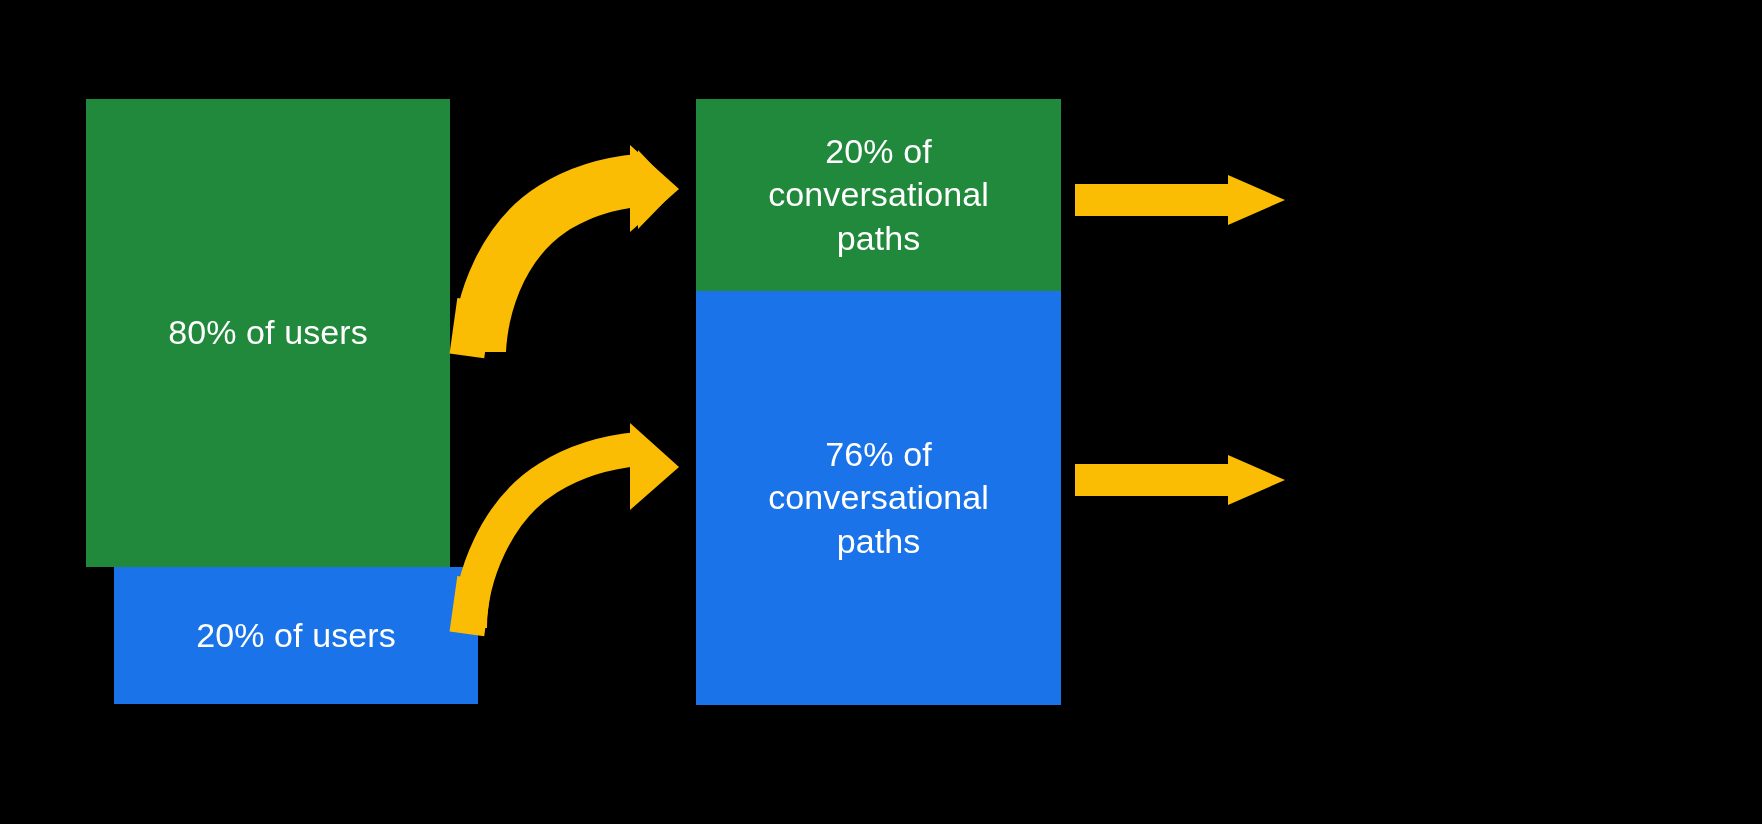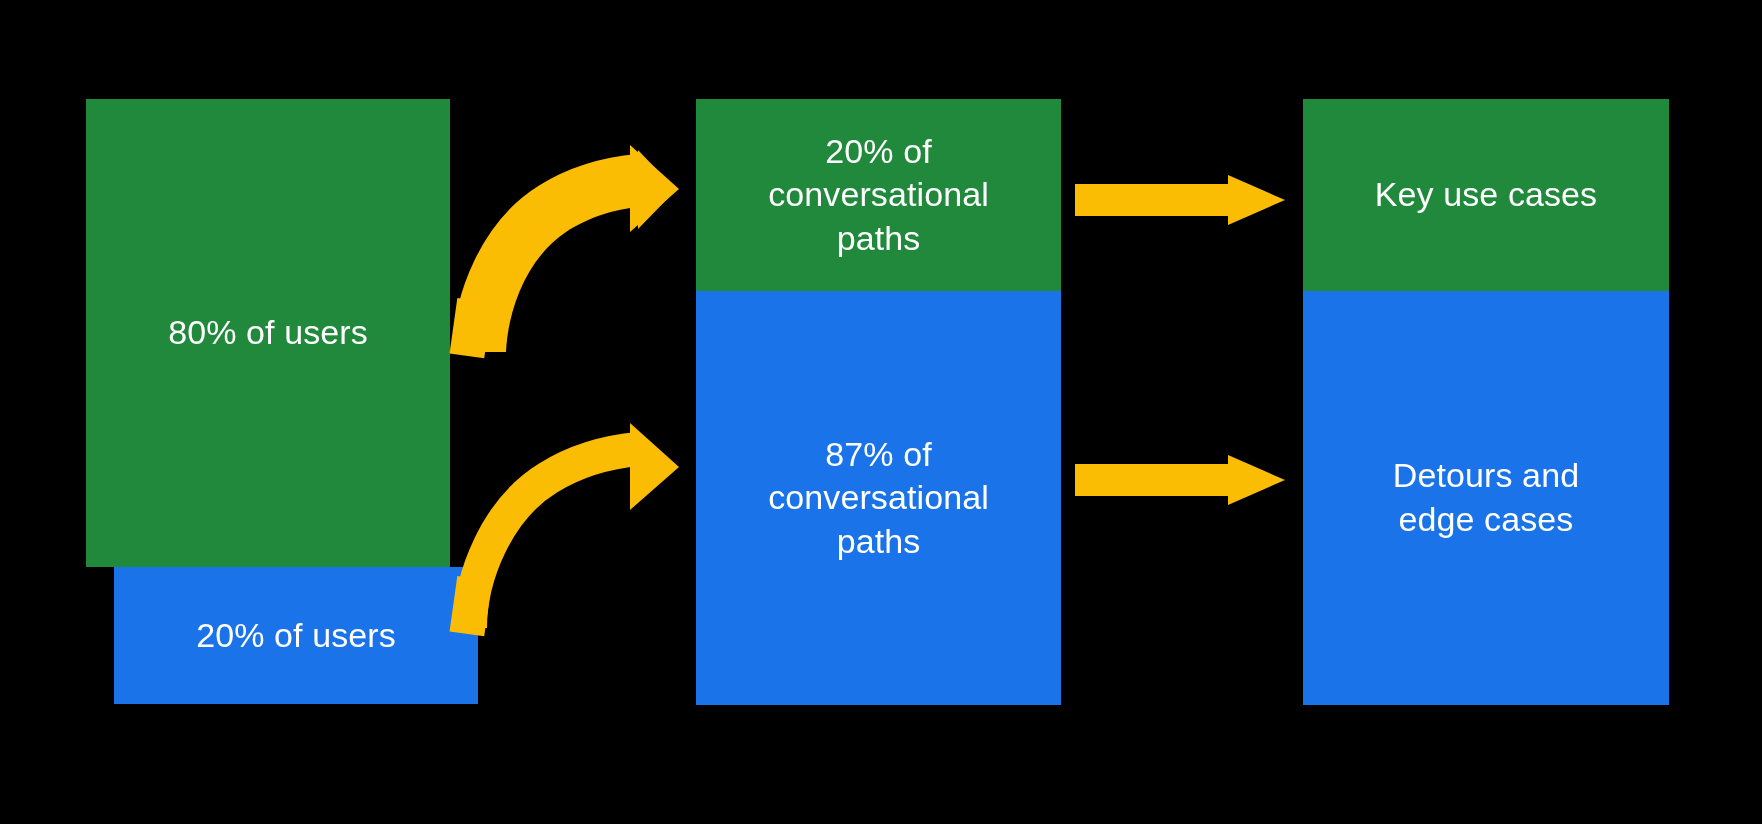--- a/index.html
+++ b/index.html
@@ -84,35 +84,26 @@
     </div>
   </div>
 
   <div class="col" id="col2">
     <div class="band band-green" id="col2-green">
       <span class="band-label">20% of
 conversational
 paths</span>
     </div>
     <div class="band band-blue" id="col2-blue">
-      <span class="band-label">87% of
+      <span class="band-label">76% of
 conversational
 paths</span>
     </div>
   </div>
 
-  <div class="col" id="col3">
-    <div class="band band-green" id="col3-green">
-      <span class="band-label">Key use cases</span>
-    </div>
-    <div class="band band-blue" id="col3-blue">
-      <span class="band-label">Detours and
-edge cases</span>
-    </div>
-  </div>
 
   <svg id="arrows" viewBox="0 0 1762 824" width="1762" height="824">
 
     <g class="hit">
       <path d="M 471 352
                C 471 300, 494 236, 545 204
                C 578 183, 614 175, 638 173
                L 638 150
                L 676 190
                L 638 229

